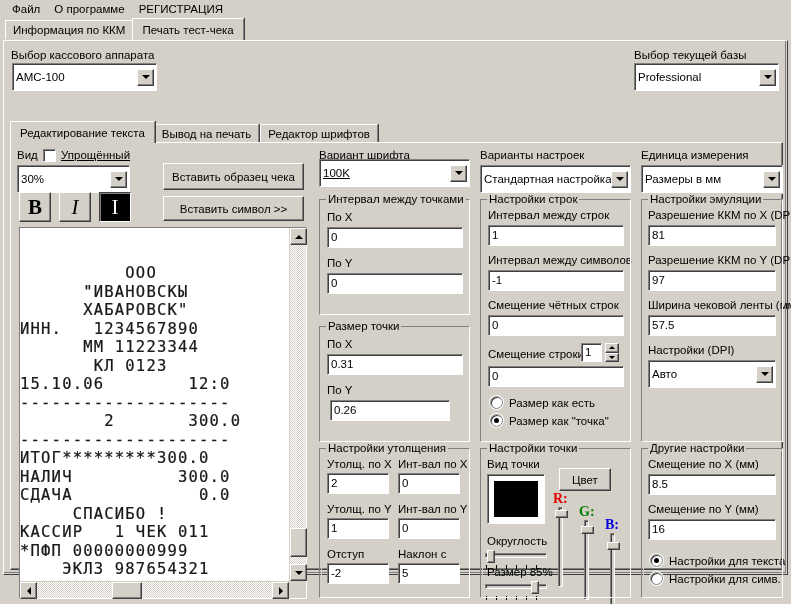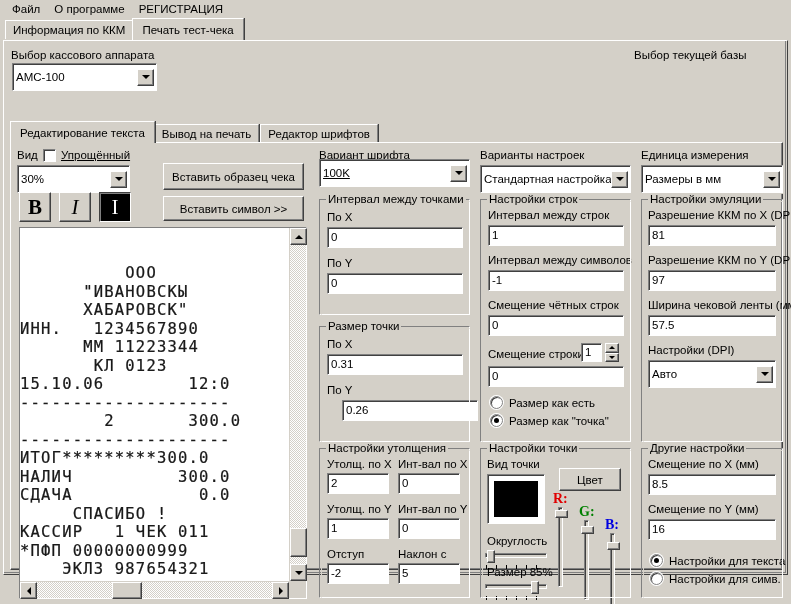--- a/index.html
+++ b/index.html
@@ -361,20 +361,26 @@
 
   <div class="lbl" style="position:absolute;left:7px;top:8px;">Выбор кассового аппарата</div>
   <div class="combo" style="position:absolute;left:8px;top:22px;width:145px;">
     <div class="val">АМС-100</div>
     <div class="arrow">
           <i></i>
         </div>
   </div>
 
   <div class="lbl" style="position:absolute;left:630px;top:8px;">Выбор текущей базы</div>
+  <div class="combo" style="position:absolute;left:630px;top:22px;width:145px;">
+    <div class="val">Professional</div>
+    <div class="arrow">
+          <i></i>
+        </div>
+  </div>
 
   <div id="tabstrip-inner">
     <div class="tab active" style="margin-left:0;">Редактирование текста</div>
     <div class="tab">Вывод на печать</div>
     <div class="tab">Редактор шрифтов</div>
   </div>
 
   <div id="inner-panel">
 
     <div class="lbl" style="position:absolute;left:6px;top:6px;">Вид</div>
@@ -451,21 +457,21 @@
       <div class="inp" style="position:absolute;left:7px;top:27px;width:136px;">0</div>
       <div class="lbl" style="position:absolute;left:7px;top:57px;">По Y</div>
       <div class="inp" style="position:absolute;left:7px;top:73px;width:136px;">0</div>
     </div>
 
     <div class="grp" style="left:308px;top:183px;width:151px;height:116px;">
       <div class="cap">Размер точки</div>
       <div class="lbl" style="position:absolute;left:7px;top:11px;">По X</div>
       <div class="inp" style="position:absolute;left:7px;top:27px;width:136px;">0.31</div>
       <div class="lbl" style="position:absolute;left:7px;top:57px;">По Y</div>
-      <div class="inp" style="position:absolute;left:22px;top:73px;width:136px;">0.26</div>
+      <div class="inp" style="position:absolute;left:10px;top:73px;width:120px;">0.26</div>
     </div>
 
     <div class="grp" style="left:308px;top:305px;width:151px;height:150px;">
       <div class="cap">Настройки утолщения</div>
       <div class="lbl" style="position:absolute;left:7px;top:9px;">Утолщ. по X</div>
       <div class="inp" style="position:absolute;left:7px;top:24px;width:62px;">2</div>
       <div class="lbl" style="position:absolute;left:78px;top:9px;">Инт-вал по X</div>
       <div class="inp" style="position:absolute;left:78px;top:24px;width:62px;">0</div>
 
       <div class="lbl" style="position:absolute;left:7px;top:54px;">Утолщ. по Y</div>
@@ -519,21 +525,21 @@
         <span class="lbl">Размер как "точка"</span>
       </div>
     </div>
 
     <div class="grp" style="left:469px;top:305px;width:151px;height:150px;">
       <div class="cap">Настройки точки</div>
       <div class="lbl" style="position:absolute;left:6px;top:9px;">Вид точки</div>
       <div id="dot-preview" style="left:6px;top:25px;width:58px;height:50px;">
         <div id="dot-swatch" style="background: rgb(0, 0, 0);"></div>
       </div>
-      <div class="btn" style="position:absolute;left:78px;top:19px;width:62px;height:23px;">Цвет</div>
+      <div class="btn" style="position:absolute;left:78px;top:19px;width:52px;height:23px;">Цвет</div>
 
       <div class="lbl" style="position:absolute;left:6px;top:86px;">Округлость</div>
       <div class="trk-h" style="left:4px;top:101px;width:62px;height:20px;">
         <div class="groove"></div>
         <div class="thumb" id="thumb-round" style="left: 2px;"></div>
         <div class="ticks"></div>
       </div>
 
       <div class="lbl" style="position:absolute;left:6px;top:117px;text-align:right;">Размер 85%</div>
       <div class="trk-h" style="left:4px;top:132px;width:62px;height:20px;">

